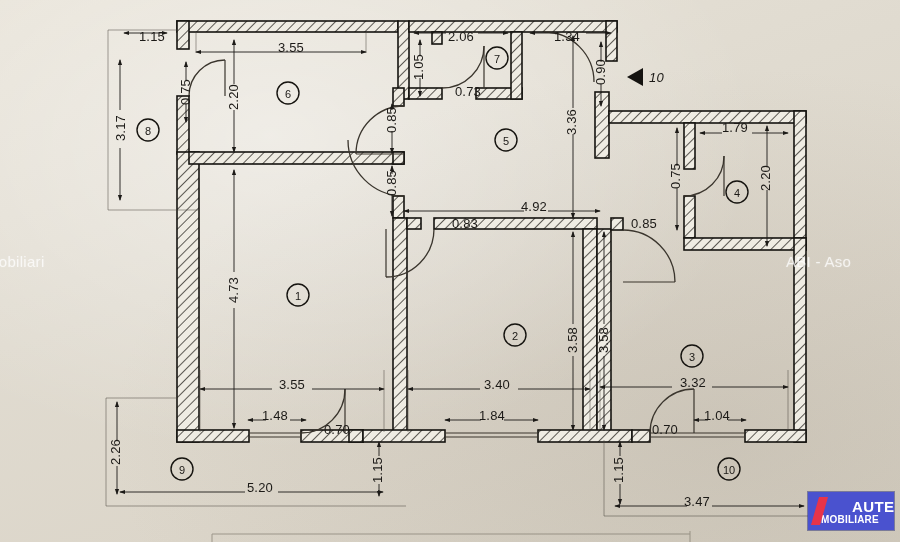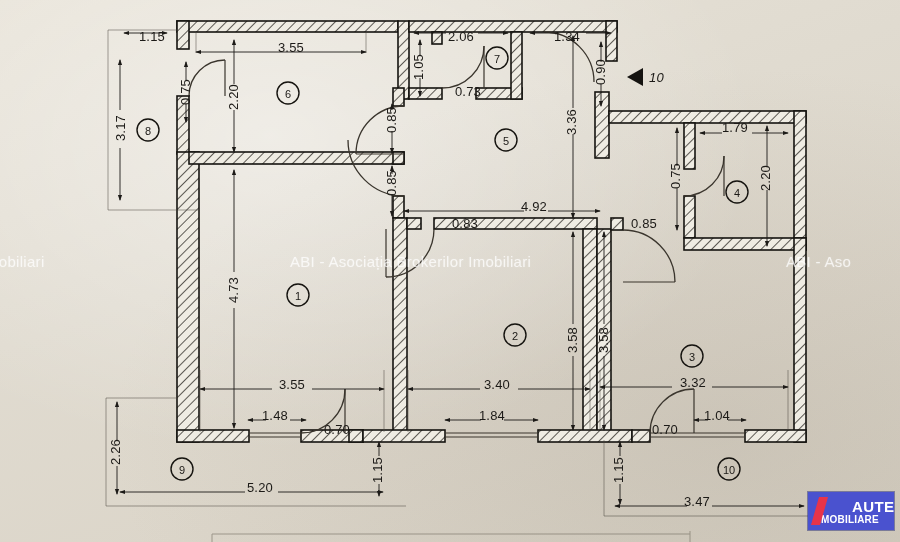--- a/index.html
+++ b/index.html
@@ -344,21 +344,20 @@
           <text class="roomnum" x="182" y="470">9</text>
         </g>
         <g>
           <circle cx="729" cy="469" r="11" fill="none" stroke="#15130f" stroke-width="1.4"></circle>
           <text class="roomnum" x="729" y="470">10</text>
         </g>
       </g>
   </svg>
 
   <div class="wm" id="wm-left">mobiliari</div>
-  <div class="wm" id="wm-mid">ABI - Asociația Brokerilor Imobiliari</div>
   <div class="wm" id="wm-right">ABI - Aso</div>
 
   <div id="logo">
     <div class="slash"></div>
     <div class="l1">AUTEX</div>
     <div class="l2">IMOBILIARE</div>
   </div>
 </div>
 
 </body></html>

